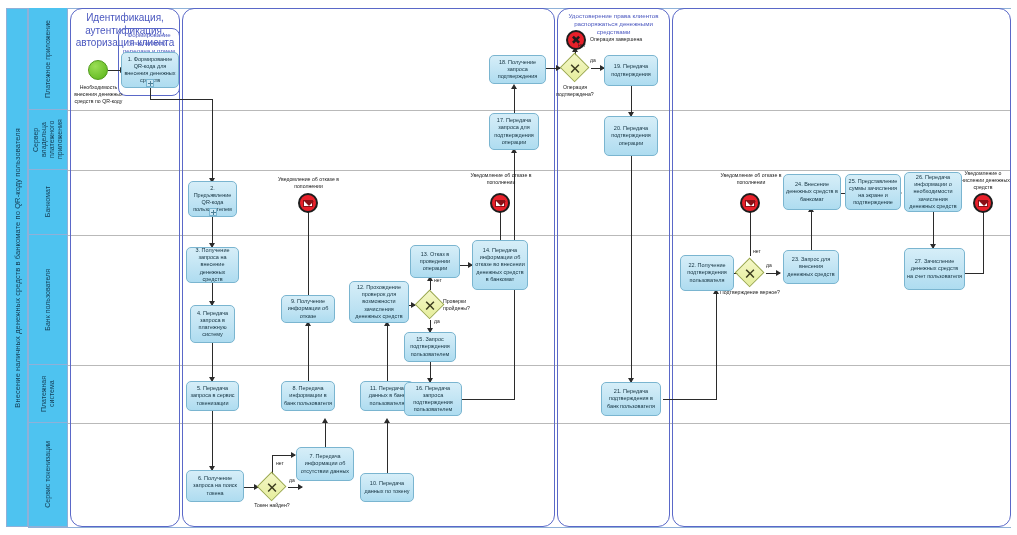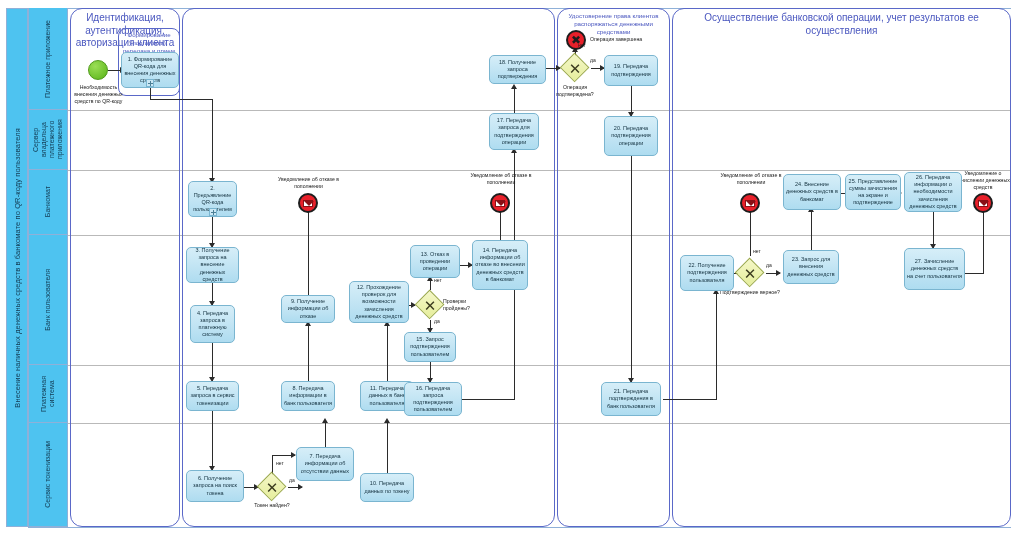--- a/index.html
+++ b/index.html
@@ -166,21 +166,20 @@
 
   <div class="phase" style="left:118px;top:28px;width:62px;height:68px;border-radius:8px;"></div>
   <div class="phase-label small" style="left:119px;width:60px;top:31px;">Формирование (подготовка), передача и прием QR-кода</div>
 
   <div class="phase" style="left:182px;width:373px;"></div>
 
   <div class="phase" style="left:557px;width:113px;"></div>
   <div class="phase-label small" style="left:558px;width:111px;top:12px;">Удостоверение права клиентов распоряжаться денежными средствами</div>
 
   <div class="phase" style="left:672px;width:339px;"></div>
-  <div class="phase-label" style="left:674px;width:335px;top:12px;">Осуществление банковской операции, учет результатов ее осуществления</div>
 
   <div class="flow h" style="left:108px;top:70px;width:14px;"></div>
   <div class="arrow right" style="left:120px;top:67px;"></div>
 
   <div class="flow v" style="left:150px;top:88px;height:12px;"></div>
   <div class="flow h" style="left:150px;top:99px;width:63px;"></div>
   <div class="flow v" style="left:212px;top:99px;height:82px;"></div>
   <div class="arrow down" style="left:209px;top:178px;"></div>
 
   <div class="flow v" style="left:212px;top:217px;height:30px;"></div>

